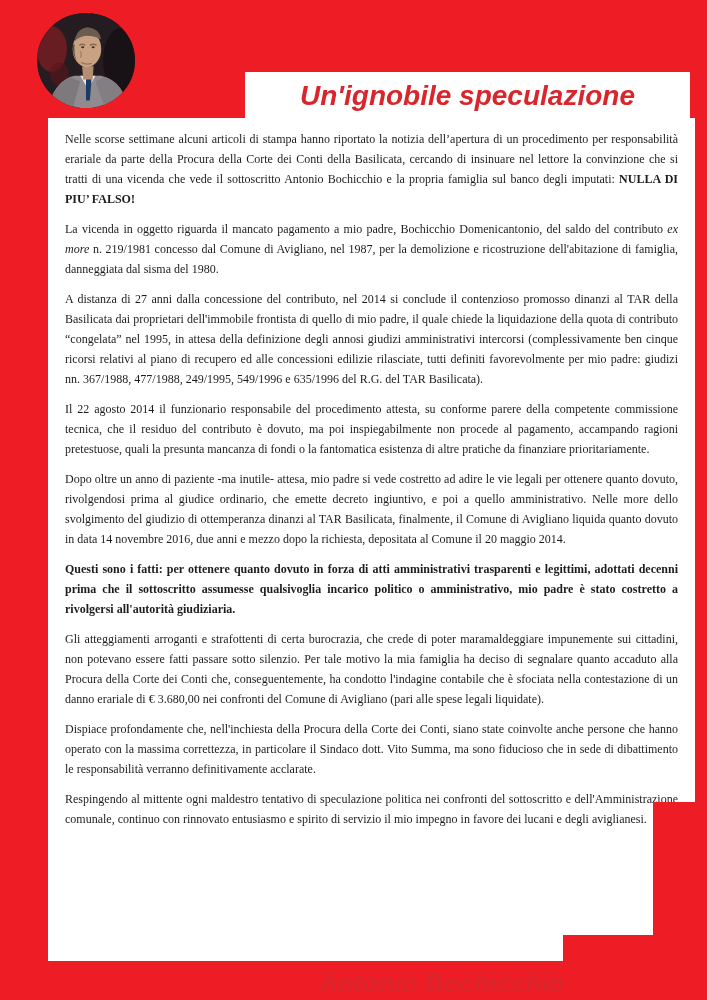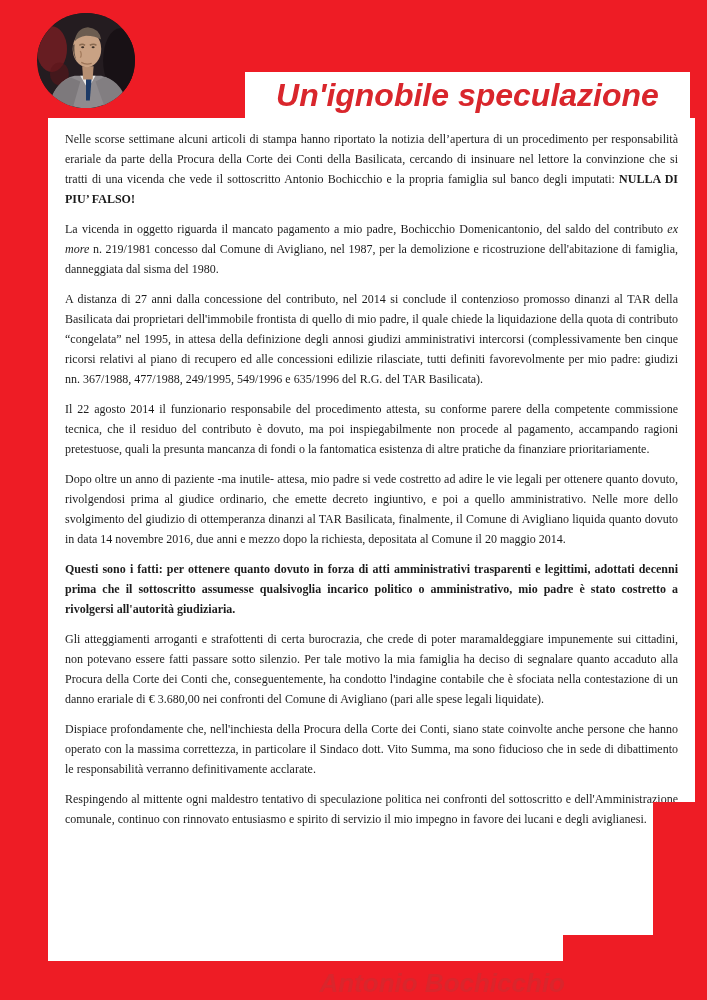--- a/index.html
+++ b/index.html
@@ -10,21 +10,21 @@
   }
   
   .title-box{
     position:absolute;left:245px;top:72px;width:445px;height:47px;
     background:#ffffff;z-index:3;
     display:flex;align-items:center;justify-content:center;
   }
   .title-text{
     font-family:"Liberation Sans", sans-serif;
     font-weight:bold;font-style:italic;
-    font-size:32px;letter-spacing:0px;
+    font-size:28px;letter-spacing:0px;
     color:#d9262c;white-space:nowrap;
   }
   .content-box{
     position:absolute;left:48px;top:118px;width:647px;height:843px;
     background:#ffffff;z-index:1;overflow:hidden;
   }
   .text-col{
     position:absolute;left:17px;top:11px;width:613px;
     font-size:12px;line-height:20px;color:#1c1c1c;
     text-align:justify;

